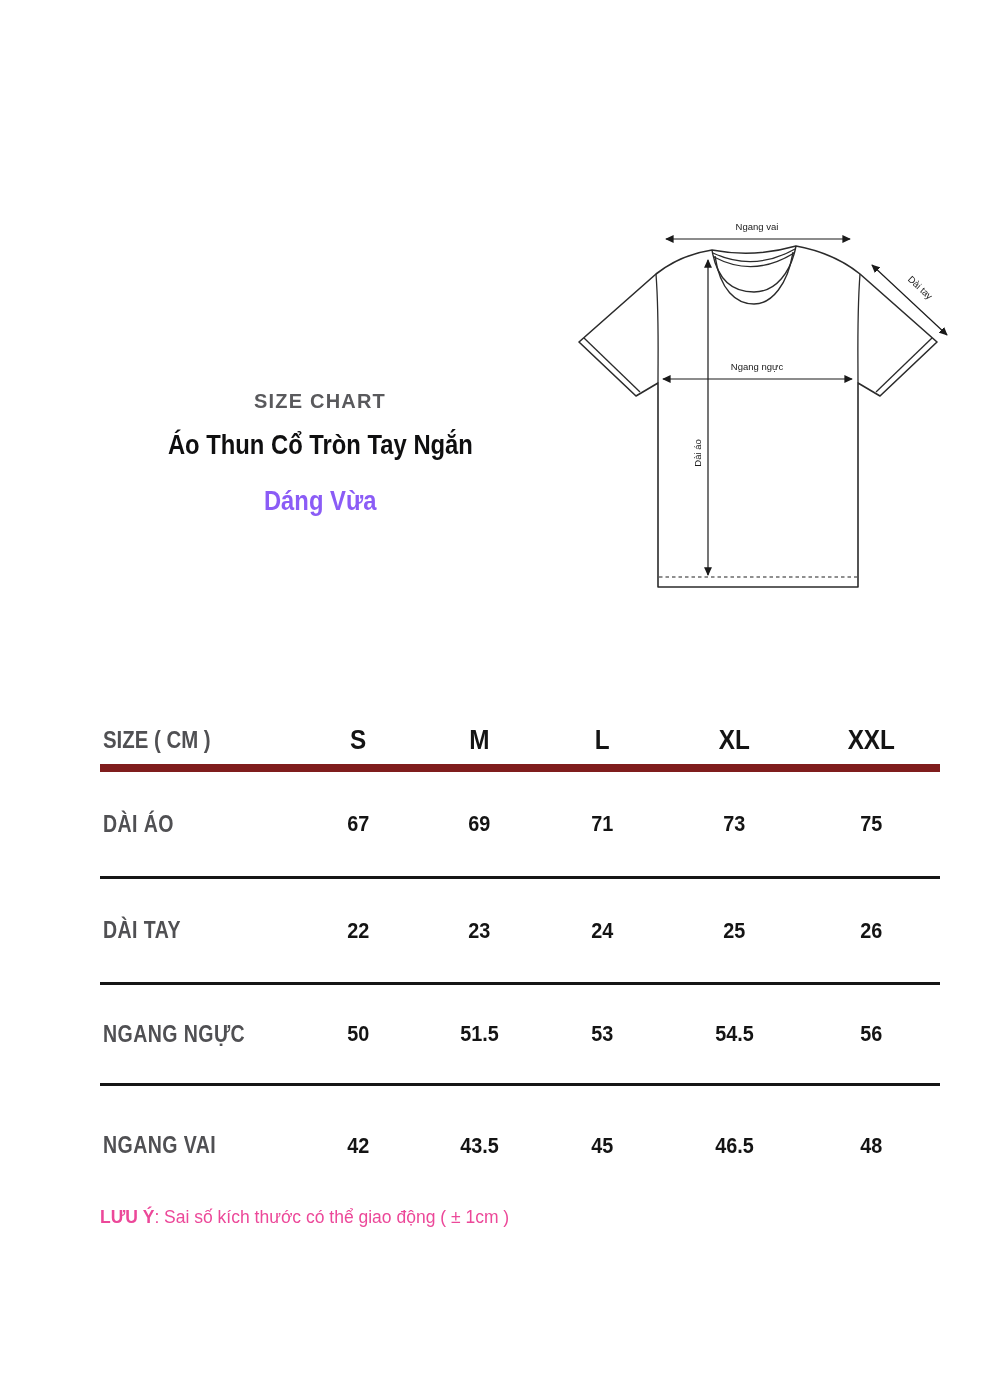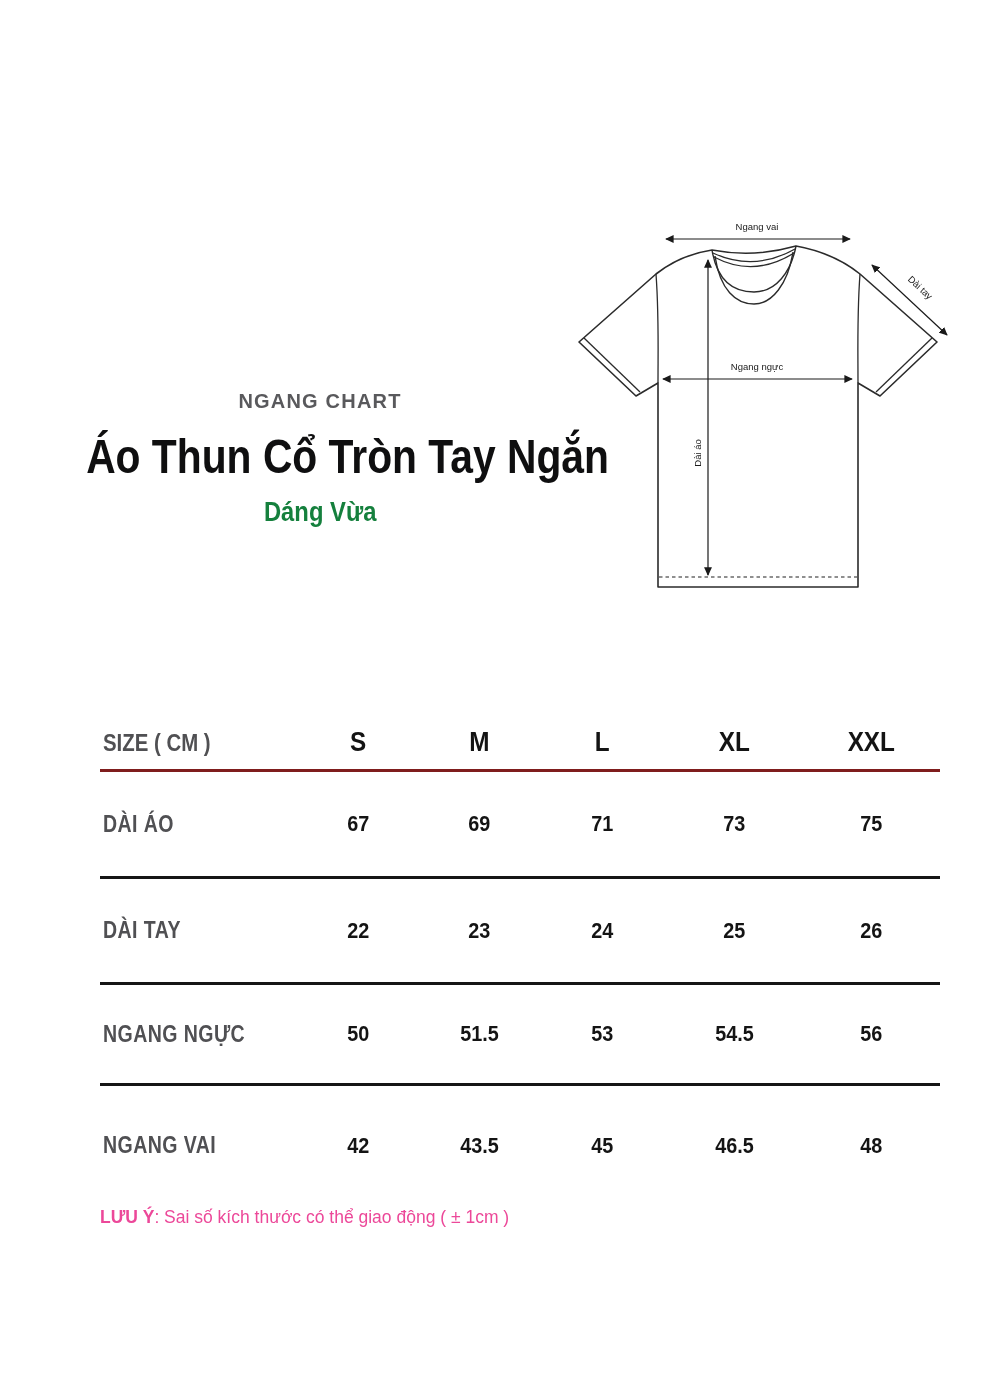--- a/index.html
+++ b/index.html
@@ -12,39 +12,39 @@
     overflow:hidden;
   }
 
   
   .brand { position:absolute; left:40px; top:390px; width:560px; text-align:center; }
   .eyebrow {
     font-size:20px; font-weight:700; letter-spacing:1.2px;
     color:#59595c; white-space:nowrap;
   }
   .title {
-    margin-top:16px; font-size:48px; font-weight:700; color:#0f0f10;
+    margin-top:16px; font-size:28px; font-weight:700; color:#0f0f10;
     white-space:nowrap;
   }
-  .subtitle { margin-top:12px; font-size:28px; font-weight:700; color:#15803d; }
+  .subtitle { margin-top:24px; font-size:28px; font-weight:700; color:#8b5cf6; }
   .sqz { display:inline-block; transform:scaleX(0.85); transform-origin:center; }
 
   
   .diagram { position:absolute; left:560px; top:210px; width:400px; height:390px; }
   .diagram svg { display:block; width:400px; height:390px; }
   .dim-label { font-size:9.5px; fill:#1a1a1a; font-family:"Liberation Sans", sans-serif; }
 
   
   .size-table { position:absolute; left:100px; top:716px; width:840px; }
   .t-head, .t-row {
     display:grid;
     grid-template-columns:197px 122px 121px 125px 138px 137px;
     align-items:center;
   }
-  .t-head { height:56px; border-bottom:3px solid #7f1d1d; }
+  .t-head { height:56px; border-bottom:8px solid #7f1d1d; }
   .t-row  { border-bottom:3px solid #151515; }
   .t-row.r1 { height:107px; }
   .t-row.r2 { height:106px; }
   .t-row.r3 { height:101px; }
   .t-row.r4 { height:119px; border-bottom:none; }
 
   .t-corner, .t-rowlabel {
     font-weight:700; color:#505053; white-space:nowrap; padding-left:3px;
   }
   .t-corner { font-size:24px; }
@@ -61,21 +61,21 @@
   .note {
     position:absolute; left:100px; top:1207px;
     font-size:17.5px; color:#ec4899; white-space:nowrap;
   }
   .note .note-label { font-weight:700; }
 </style>
 </head>
 <body>
 
 <div class="brand">
-  <div class="eyebrow">NGANG CHART</div>
+  <div class="eyebrow">SIZE CHART</div>
   <div class="title"><span class="sqz">Áo Thun Cổ Tròn Tay Ngắn</span></div>
   <div class="subtitle"><span class="sqz">Dáng Vừa</span></div>
 </div>
 
 <div class="diagram">
   <svg viewBox="0 0 400 390" xmlns="http://www.w3.org/2000/svg">
     <defs>
       <marker id="ah" viewBox="0 0 10 10" refX="8.5" refY="5" markerWidth="7.5" markerHeight="7.5" orient="auto-start-reverse">
         <path d="M0,0.6 L9.5,5 L0,9.4 Z" fill="#1a1a1a"></path>
       </marker>

